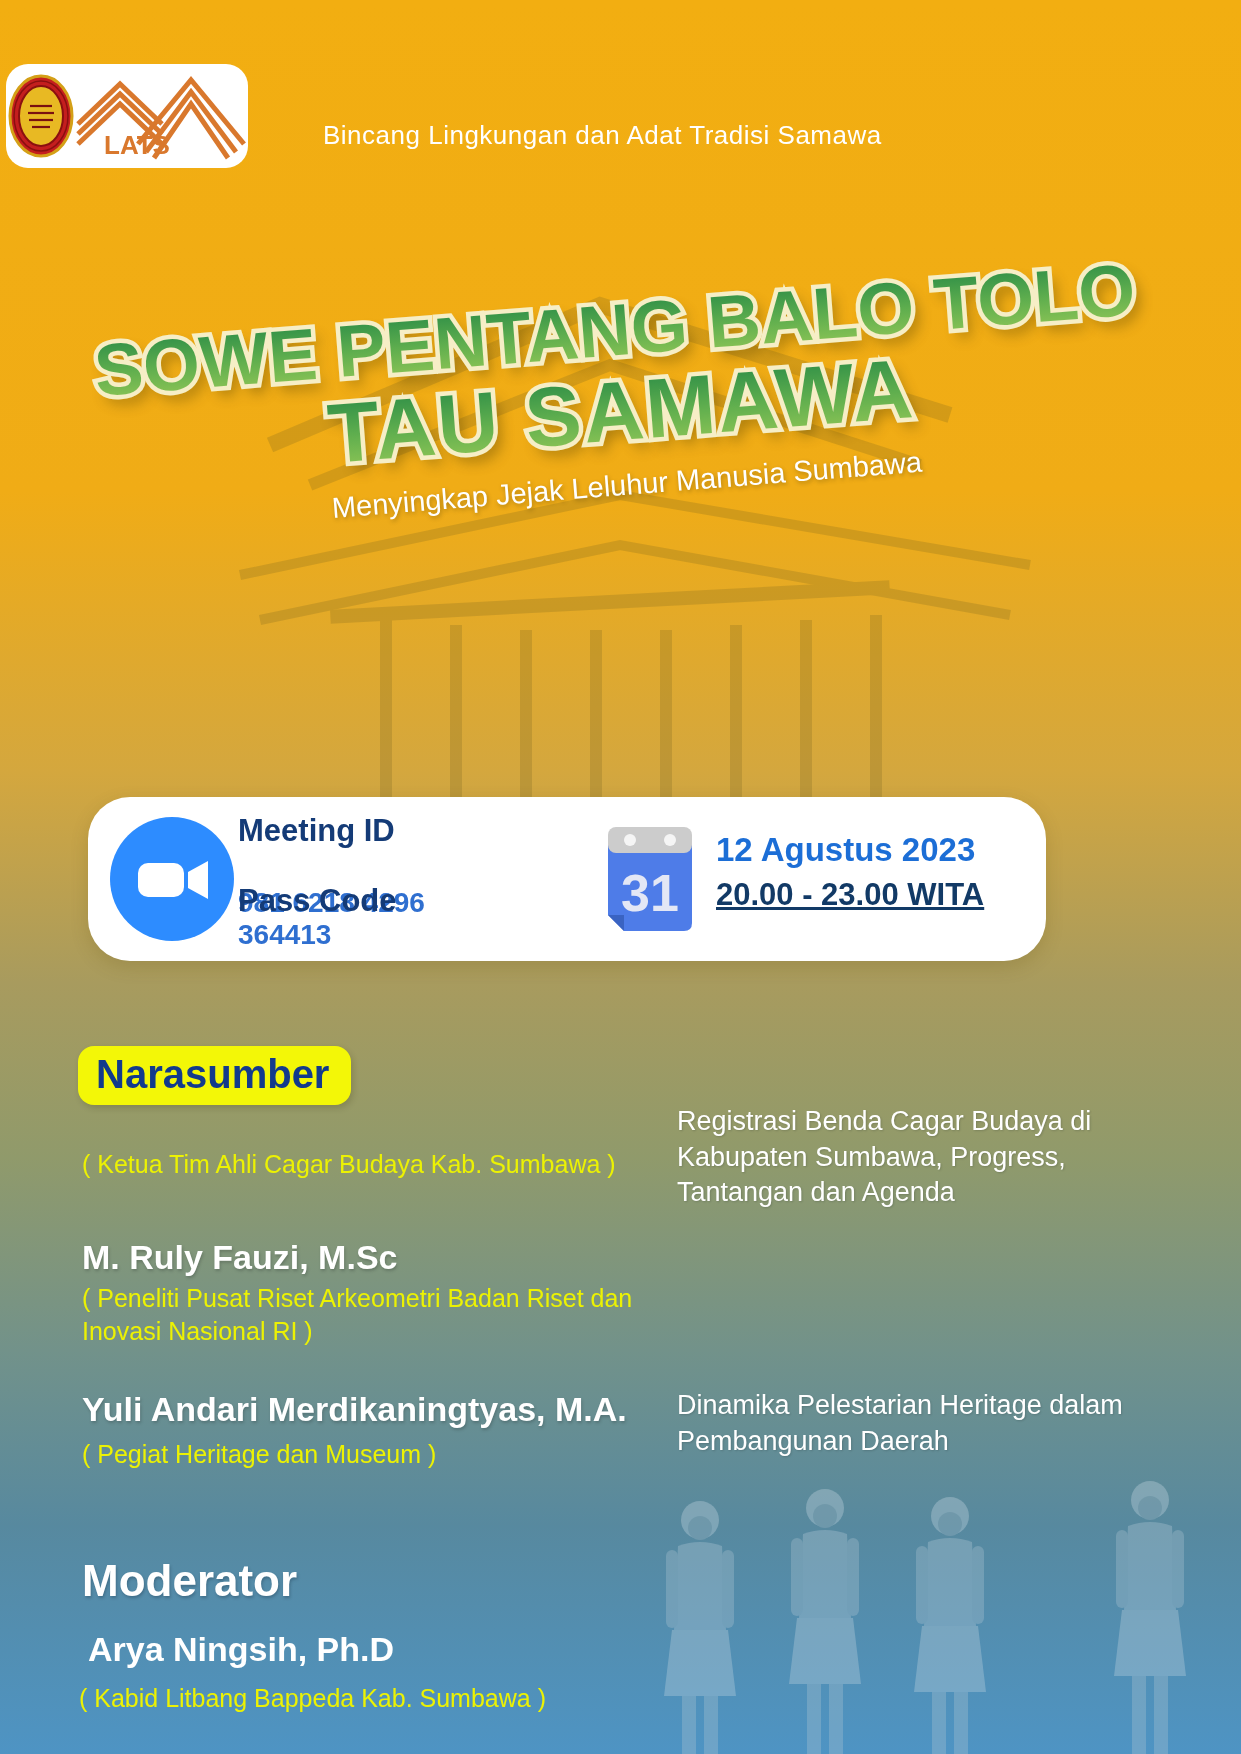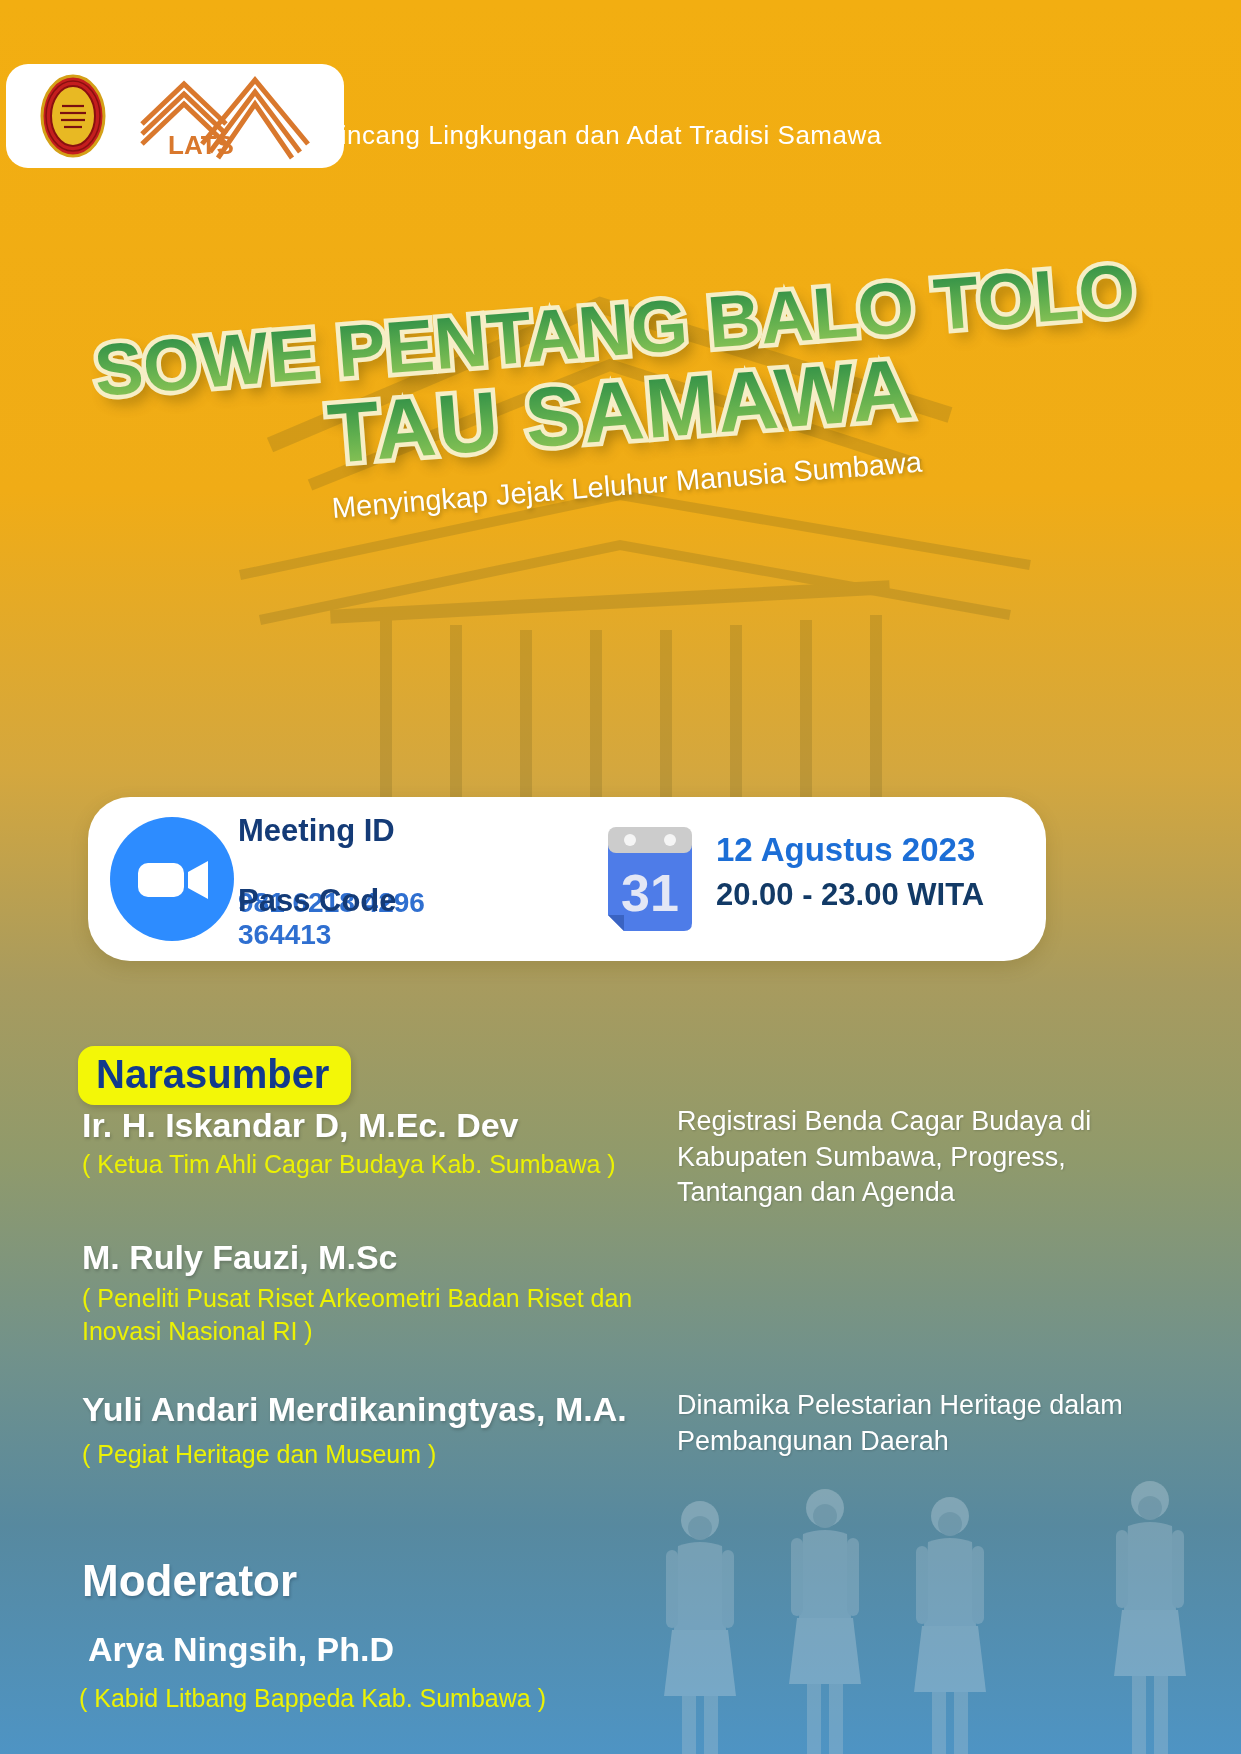--- a/index.html
+++ b/index.html
@@ -7,21 +7,21 @@
     position:relative; width:1241px; height:1754px; overflow:hidden;
     font-family:"Liberation Sans", sans-serif;
     background:linear-gradient(180deg,
       #F2AE11 0%, #F0AC16 28%, #D4A73E 44%, #A89B5E 56%,
       #909A6B 66%, #72928A 77%, #57899F 87%, #4E94C4 100%);
   }
   .abs { position:absolute; }
 
   
   .logo-plate {
-    left:6px; top:64px; width:338px; height:104px;
+    left:6px; top:64px; width:242px; height:104px;
     background:#ffffff; border-radius:22px;
     display:flex; align-items:center; justify-content:space-evenly;
   }
   .hdr-title {
     left:322px; top:66px; color:#ffffff; font-weight:800;
     font-size:41px; letter-spacing:6px; white-space:nowrap;
   }
   .hdr-sub {
     left:323px; top:120px; color:#ffffff; font-size:26px; letter-spacing:0.5px;
     white-space:nowrap;
@@ -65,21 +65,21 @@
   }
   .zoom-badge { position:absolute; left:14px; top:12px; width:140px; height:140px; }
   .mtg-label { position:absolute; color:#143b77; font-weight:800; font-size:31px; white-space:nowrap; }
   .mtg-value { position:absolute; color:#2f6fd0; font-weight:700; font-size:28px; white-space:nowrap; }
   .lbl-id   { left:150px; top:16px; }
   .val-id   { left:150px; top:52px;margin-top:38px; }
   .lbl-pass { left:150px; top:86px; }
   .val-pass { left:150px; top:122px; }
   .cal-icon { position:absolute; left:512px; top:22px; }
   .date-txt { position:absolute; left:628px; top:34px; color:#1c6ed6; font-weight:800; font-size:33px; white-space:nowrap; }
-  .time-txt { position:absolute; left:628px; top:80px; color:#123a66; font-weight:800; font-size:31px; white-space:nowrap; }
+  .time-txt { position:absolute; left:628px; top:80px; color:#123a66; font-weight:800; font-size:31px; white-space:nowrap;text-decoration:underline; }
 
   
   .nara-badge {
     left:78px; top:1046px; background:#f3f707; color:#123a8c;
     font-weight:800; font-size:40px; padding:6px 22px 8px 18px;
     border-radius:16px; box-shadow:2px 3px 6px rgba(40,40,0,0.18);
   }
   .sp-name { left:82px; color:#ffffff; font-weight:800; font-size:34px; white-space:nowrap;
              text-shadow:1px 2px 3px rgba(30,40,40,0.25); }
   .sp-role { left:82px; color:#ecf203; font-size:25px; width:600px; line-height:1.3; }
@@ -190,21 +190,20 @@
       <circle cx="70" cy="21" r="6" fill="#F5F5F5"></circle>
       <path d="M8,96 L24,112 L24,96 Z" fill="#3A63C2"></path>
       <text x="50" y="92" text-anchor="middle" font-family="Liberation Sans, sans-serif" font-size="52" font-weight="700" fill="#E3E7F5">31</text>
     </svg>
     <div class="date-txt">12 Agustus 2023</div>
     <div class="time-txt">20.00 - 23.00 WITA</div>
   </div>
 
   <div class="abs nara-badge">Narasumber</div>
 
-  <div class="abs sp-name n1">Ir. H. Iskandar D, M.Ec. Dev</div>
   <div class="abs sp-role r1">( Ketua Tim Ahli Cagar Budaya Kab. Sumbawa )</div>
   <div class="abs sp-topic t1">Registrasi Benda Cagar Budaya di Kabupaten Sumbawa, Progress, Tantangan dan Agenda</div>
 
   <div class="abs sp-name n2">M. Ruly Fauzi, M.Sc</div>
   <div class="abs sp-role r2">( Peneliti Pusat Riset Arkeometri Badan Riset dan Inovasi Nasional RI )</div>
 
   <div class="abs sp-name n3">Yuli Andari Merdikaningtyas, M.A.</div>
   <div class="abs sp-role r3">( Pegiat Heritage dan Museum )</div>
   <div class="abs sp-topic t3">Dinamika Pelestarian Heritage dalam Pembangunan Daerah</div>
 

